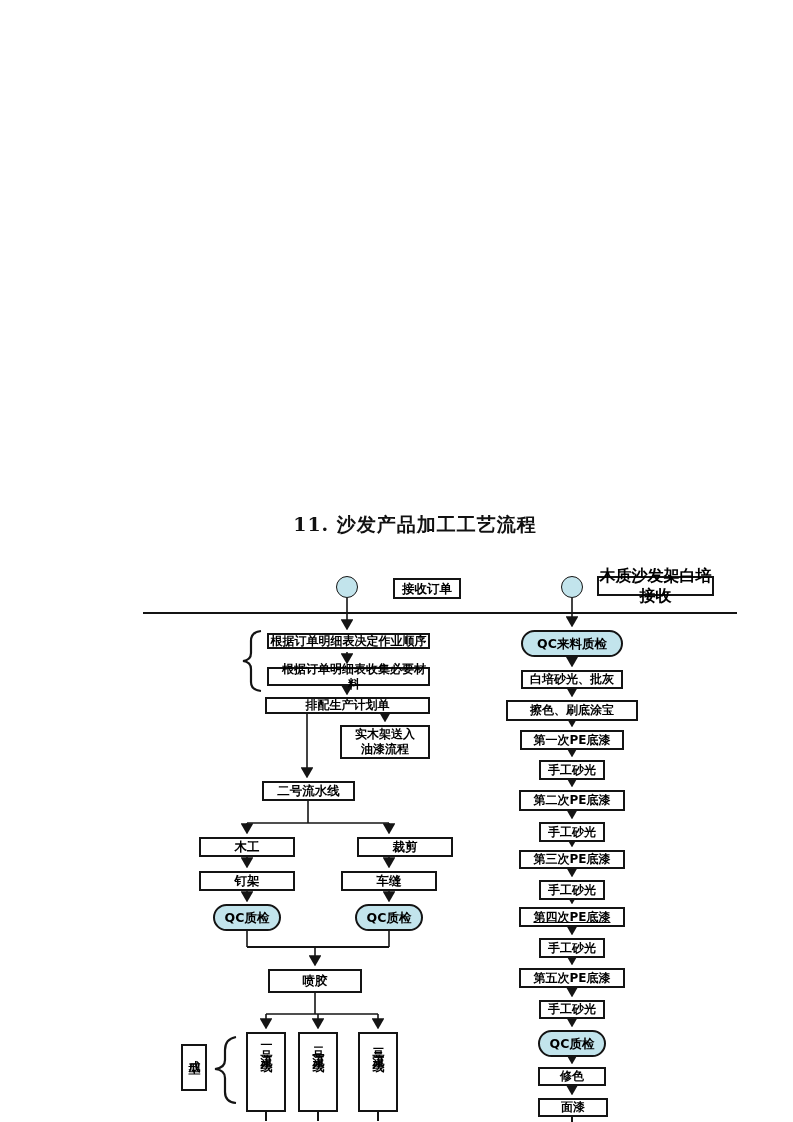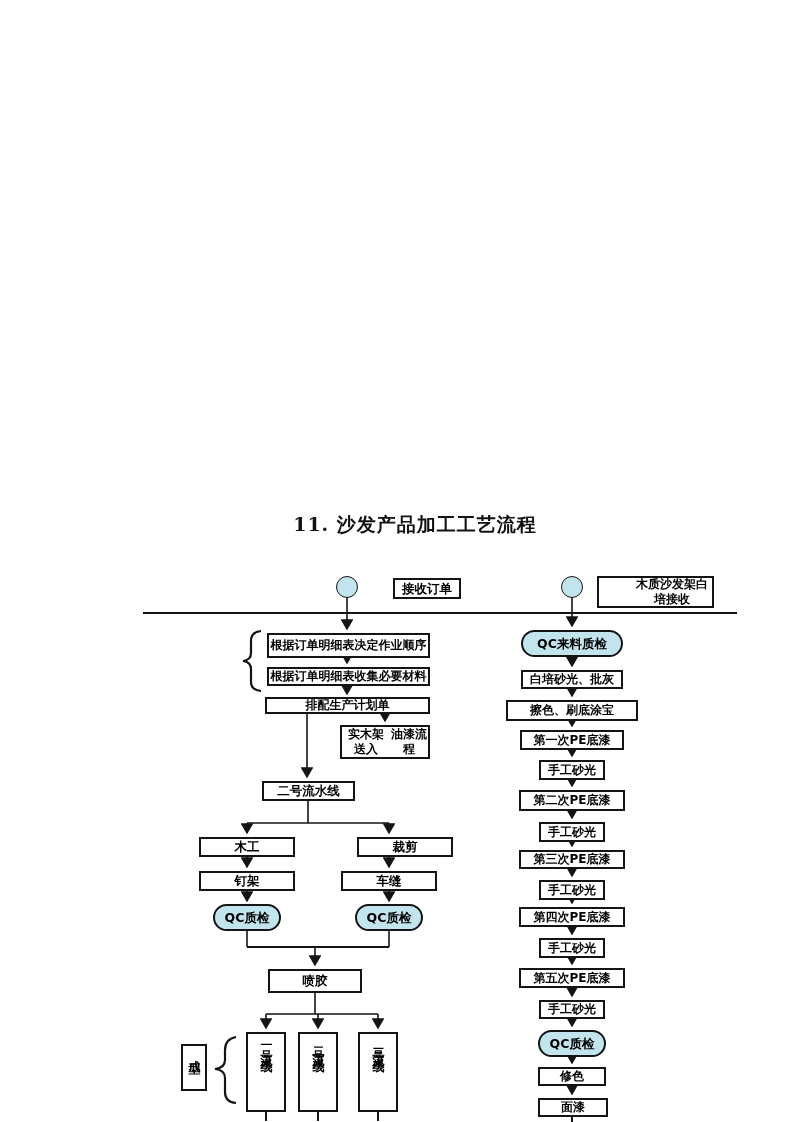--- a/index.html
+++ b/index.html
@@ -23,21 +23,21 @@
     border-radius:14px;background:var(--nodefill,#c2e4ec);border:2.2px solid #141414;
   }
   .circle{
     position:absolute;width:22px;height:22px;border-radius:50%;
     background:var(--nodefill,#c2e4ec);border:1.8px solid #141414;box-sizing:border-box;
   }
   .vert{
     writing-mode:vertical-rl;text-orientation:upright;letter-spacing:3px;
     padding-top:4px;justify-content:flex-start;
   }
-  .twoline{flex-direction:row;}
+  .twoline{flex-direction:column;}
 </style>
 </head>
 <body>
 
 <div id="page">
 
   <div id="title">11. 沙发产品加工工艺流程</div>
 
   <svg class="wires" viewBox="0 0 793 1122" xmlns="http://www.w3.org/2000/svg">
     <defs>
@@ -96,24 +96,24 @@
       <path d="M261,631 Q251,632 251,641 L251,653 Q251,660 243,661 Q251,662 251,669 L251,682 Q251,690 261,691" stroke-width="2.2"></path>
 
       <path d="M236,1037 Q225,1039 225,1050 L225,1060 Q225,1068 215,1069 Q225,1070 225,1078 L225,1092 Q225,1102 236,1103" stroke-width="2.2"></path>
     </g>
   </svg>
 
   <div class="circle" style="left:336px;top:576px;"></div>
   <div class="circle" style="left:561px;top:576px;"></div>
 
   <div class="node" style="left:393px;top:578px;width:68px;height:21px;">接收订单</div>
-  <div class="node" style="left:597px;top:576px;width:117px;height:32px;font-size:12px;padding-left:33px;">木质沙发架白培接收</div>
+  <div class="node" style="left:597px;top:576px;width:117px;height:20px;font-size:16px;">木质沙发架白培接收</div>
 
-  <div class="node" style="left:267px;top:633px;width:163px;height:25px;font-size:12px;">根据订单明细表决定作业顺序</div>
-  <div class="node" style="left:267px;top:667px;width:163px;height:19px;font-size:12px;">根据订单明细表收集必要材料</div>
+  <div class="node" style="left:267px;top:633px;width:163px;height:16px;font-size:12px;">根据订单明细表决定作业顺序</div>
+  <div class="node" style="left:267px;top:667px;width:163px;height:19px;font-size:12px;padding-left:11px;">根据订单明细表收集必要材料</div>
   <div class="node" style="left:265px;top:697px;width:165px;height:17px;font-size:12px;">排配生产计划单</div>
 
   <div class="node thick twoline" style="left:340px;top:725px;width:90px;height:34px;font-size:12px;">
     <span>实木架送入</span>
     <span>油漆流程</span>
   </div>
 
   <div class="node" style="left:262px;top:781px;width:93px;height:20px;">二号流水线</div>
 
   <div class="node" style="left:199px;top:837px;width:96px;height:20px;">木工</div>
@@ -134,21 +134,21 @@
 
   <div class="node oval" style="left:521px;top:630px;width:102px;height:27px;">QC来料质检</div>
   <div class="node" style="left:521px;top:670px;width:102px;height:19px;font-size:12px;">白培砂光、批灰</div>
   <div class="node thick" style="left:506px;top:700px;width:132px;height:21px;font-size:12px;">擦色、刷底涂宝</div>
   <div class="node" style="left:520px;top:730px;width:104px;height:20px;font-size:12px;">第一次PE底漆</div>
   <div class="node" style="left:539px;top:760px;width:66px;height:20px;font-size:12px;">手工砂光</div>
   <div class="node" style="left:519px;top:790px;width:106px;height:21px;font-size:12px;">第二次PE底漆</div>
   <div class="node" style="left:539px;top:822px;width:66px;height:20px;font-size:12px;">手工砂光</div>
   <div class="node" style="left:519px;top:850px;width:106px;height:19px;font-size:12px;">第三次PE底漆</div>
   <div class="node" style="left:539px;top:880px;width:66px;height:20px;font-size:12px;">手工砂光</div>
-  <div class="node" style="left:519px;top:907px;width:106px;height:20px;font-size:12px;">第四次PE底漆</div>
+  <div class="node" style="left:519px;top:907px;width:106px;height:20px;font-size:12px;text-decoration:underline;">第四次PE底漆</div>
   <div class="node" style="left:539px;top:938px;width:66px;height:20px;font-size:12px;">手工砂光</div>
   <div class="node" style="left:519px;top:968px;width:106px;height:20px;font-size:12px;">第五次PE底漆</div>
   <div class="node" style="left:539px;top:1000px;width:66px;height:19px;font-size:12px;">手工砂光</div>
   <div class="node oval" style="left:538px;top:1030px;width:68px;height:27px;">QC质检</div>
   <div class="node" style="left:538px;top:1067px;width:68px;height:19px;font-size:12px;">修色</div>
   <div class="node" style="left:538px;top:1098px;width:70px;height:19px;font-size:12px;">面漆</div>
 
 </div>
 
 </body></html>

